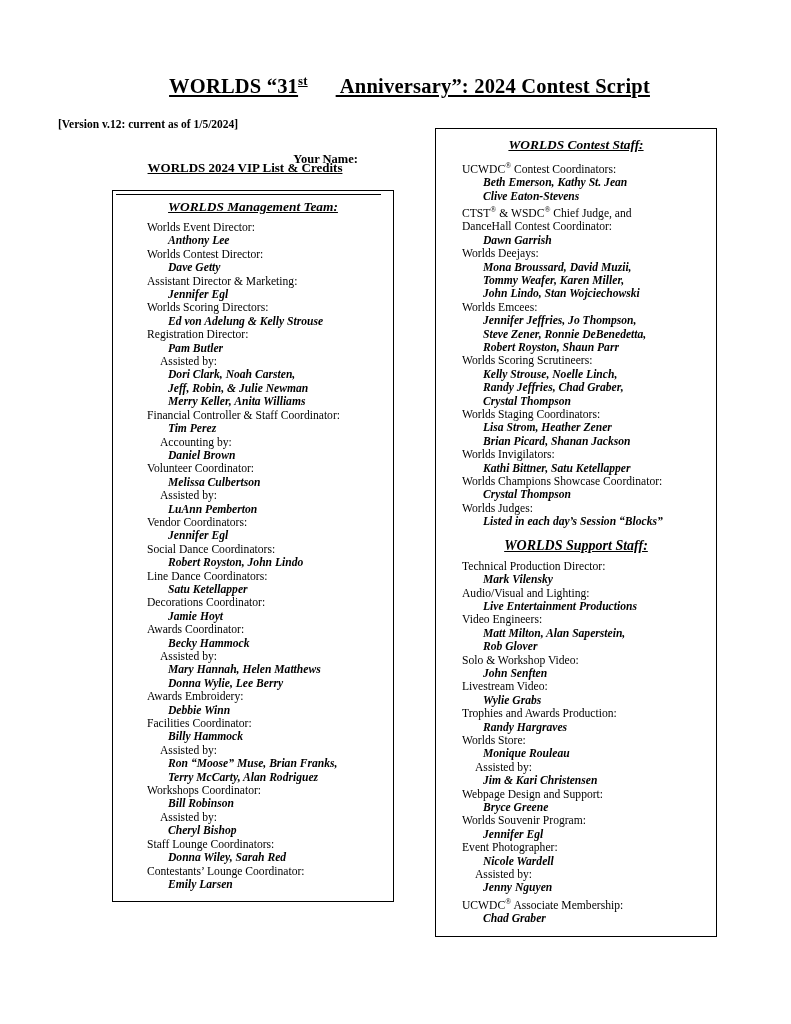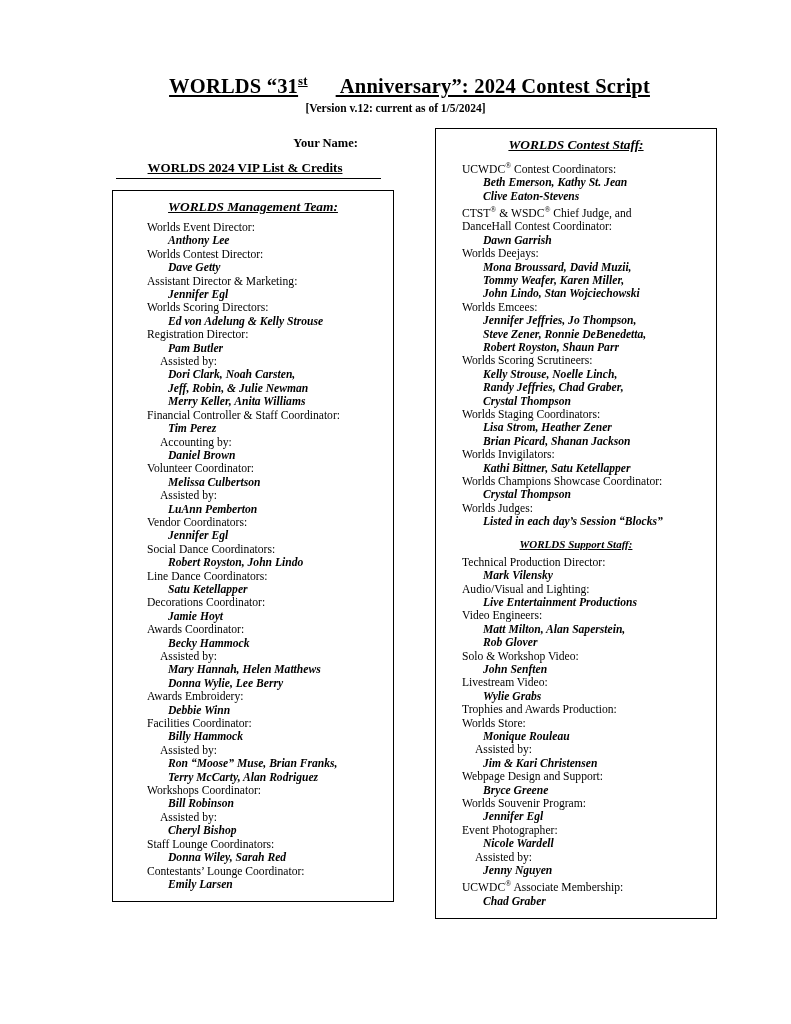--- a/index.html
+++ b/index.html
@@ -33,24 +33,23 @@
   .doc-title .u {
     text-decoration: underline;
     margin-left: 28px;
   }
   .doc-title sup {
     font-size: 0.62em;
     vertical-align: super;
     text-decoration: underline;
   }
   .doc-version {
-    text-align: center;
     font-size: 11.5px;
     font-weight: bold;
-    margin-top: 4px;
+    margin-top: 20px;
   }
   
   .yourname-wrap {
     margin-top: 22px;
     width: 300px;
   }
   .yourname-label {
     font-size: 12.5px;
     font-weight: bold;
     margin-left: 58px;
@@ -127,21 +126,21 @@
     line-height: 13.4px;
     padding-left: 13px;
     white-space: nowrap;
   }
   .right-entries {
     padding-left: 20px;
   }
   .right-entries .name { padding-left: 21px; }
   .sub-head {
     text-align: center;
-    font-size: 11px;
+    font-size: 14px;
     font-weight: bold;
     font-style: italic;
     text-decoration: underline;
     margin: 9px 0 6px 0;
   }
   sup.reg {
     font-size: 0.68em;
     vertical-align: super;
   }
 </style>
@@ -262,20 +261,21 @@
             <div class="role">Audio/Visual and Lighting:</div>
             <div class="name">Live Entertainment Productions</div>
             <div class="role">Video Engineers:</div>
             <div class="name">Matt Milton, Alan Saperstein,</div>
             <div class="name">Rob Glover</div>
             <div class="role">Solo &amp; Workshop Video:</div>
             <div class="name">John Senften</div>
             <div class="role">Livestream Video:</div>
             <div class="name">Wylie Grabs</div>
             <div class="role">Trophies and Awards Production:</div>
+            <div class="name">Randy Hargraves</div>
             <div class="role">Worlds Store:</div>
             <div class="name">Monique Rouleau</div>
             <div class="assist">Assisted by:</div>
             <div class="name">Jim &amp; Kari Christensen</div>
             <div class="role">Webpage Design and Support:</div>
             <div class="name">Bryce Greene</div>
             <div class="role">Worlds Souvenir Program:</div>
             <div class="name">Jennifer Egl</div>
             <div class="role">Event Photographer:</div>
             <div class="name">Nicole Wardell</div>

